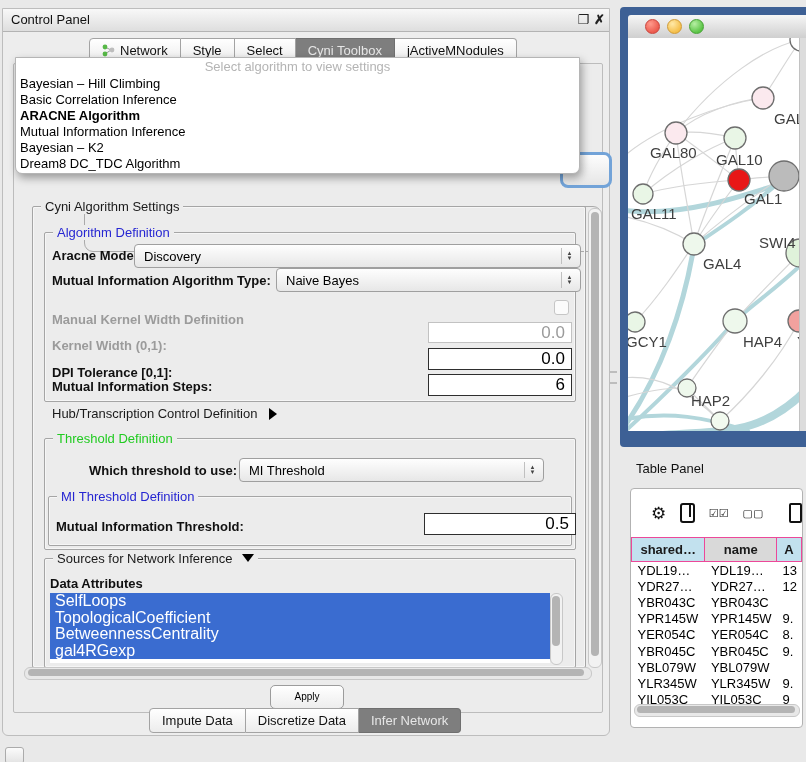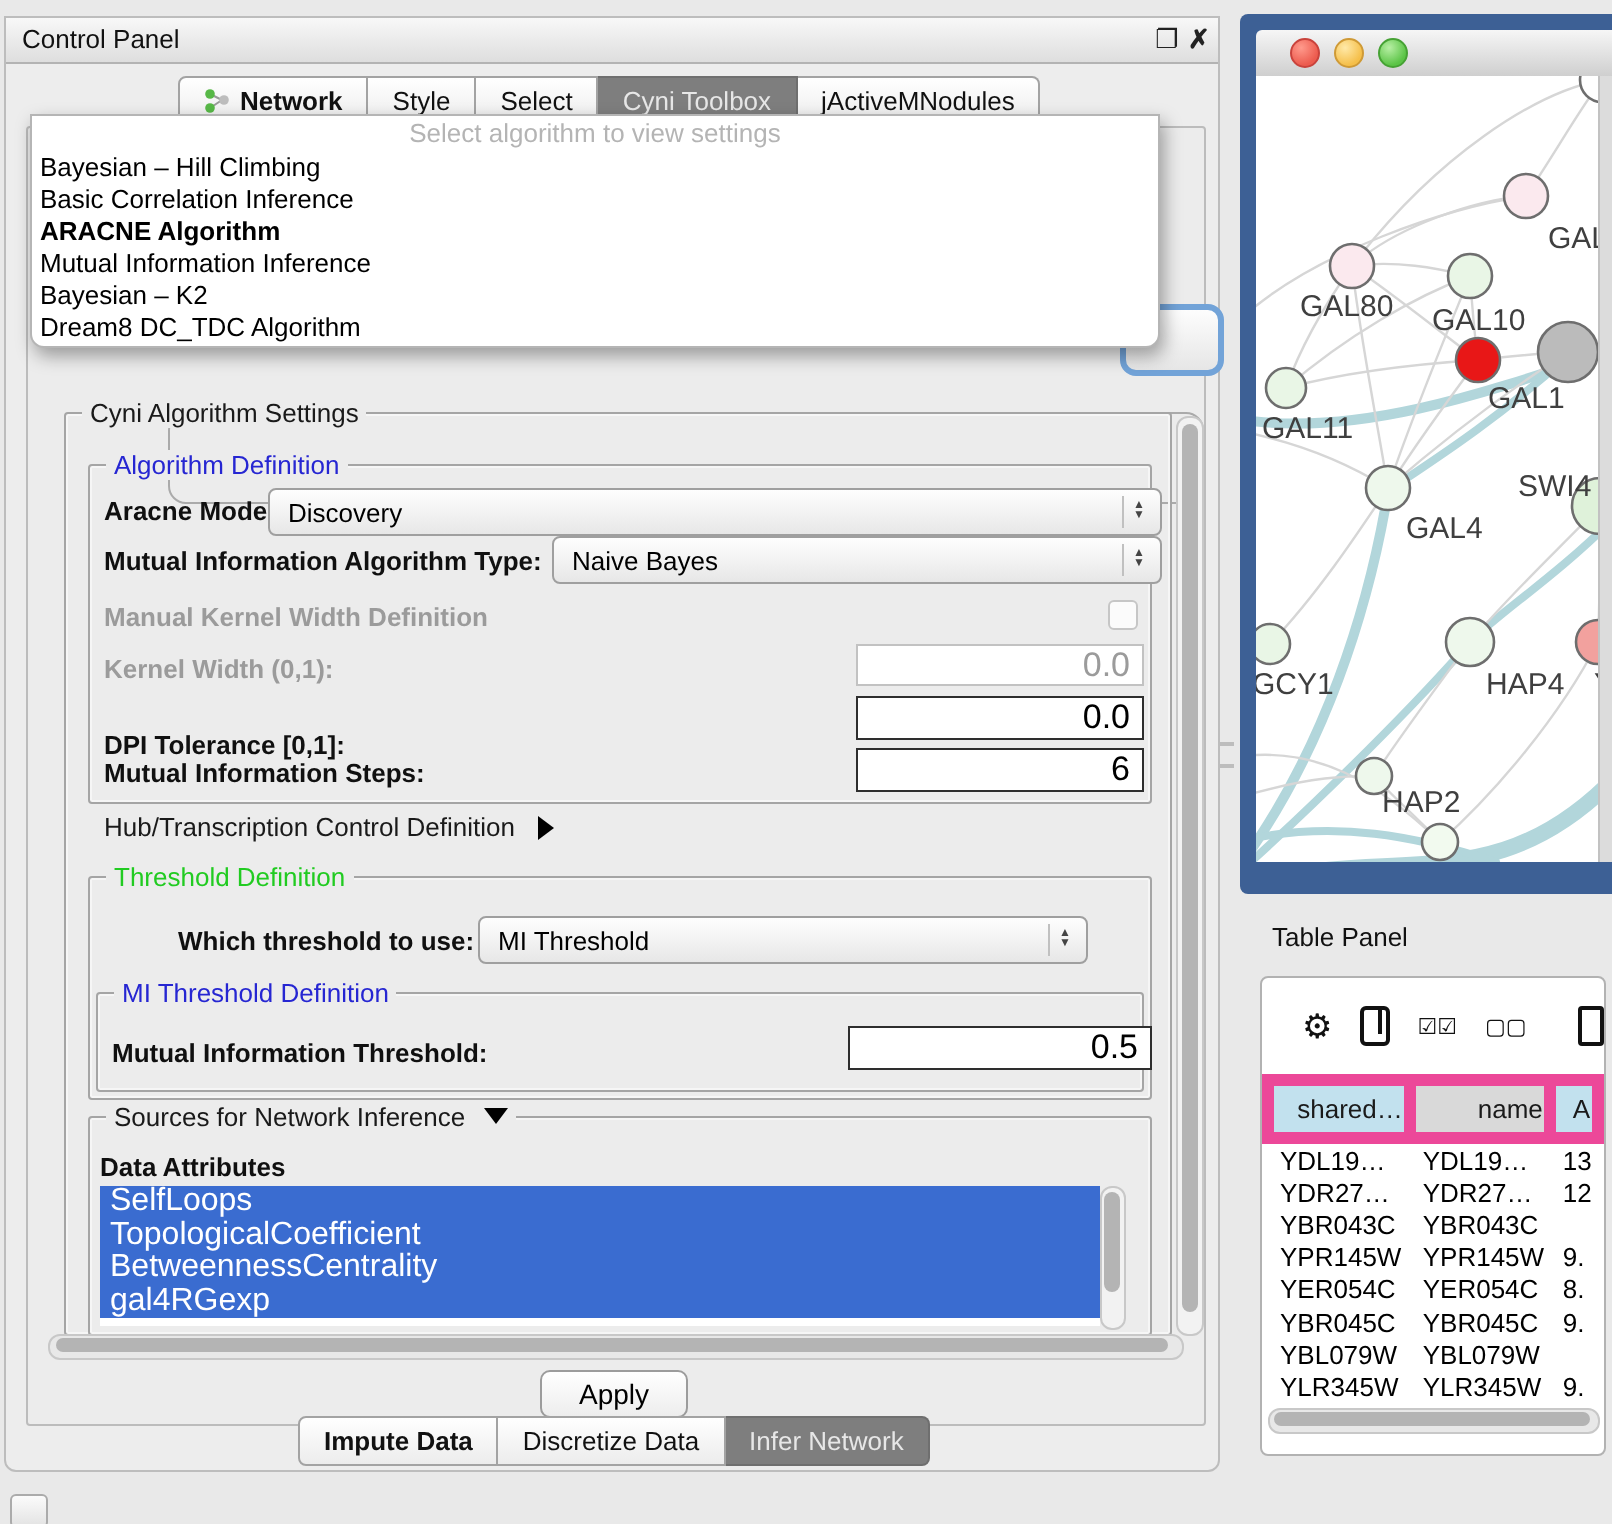--- a/index.html
+++ b/index.html
@@ -15,21 +15,21 @@
           background:linear-gradient(#f8f8f8,#dedede);border-bottom:1px solid #b3b3b3;}
   #cpanel-title{left:8px;top:3px;font-size:13px;color:#111;}
   .winbtn{top:3px;width:15px;height:15px;color:#222;font-size:13px;line-height:15px;text-align:center;cursor:default;}
 
   
   .tabbar{display:flex;height:23px;}
   #top-tabbar{left:86px;top:29px;}
   .tab{display:flex;align-items:center;gap:5px;padding:0 12px;height:23px;
        background:linear-gradient(#ffffff,#ececec);border:1px solid #a3a3a3;border-left:none;
        font-size:13px;color:#111;white-space:nowrap;}
-  .tab:first-child{border-left:1px solid #a3a3a3;border-radius:4px 0 0 4px;font-weight:bold;}
+  .tab:first-child{border-left:1px solid #a3a3a3;border-radius:4px 0 0 4px;}
   .tab:last-child{border-radius:0 4px 4px 0;}
   .tab.sel{background:#7e7e7e;color:#e7e7e7;border-color:#6f6f6f;}
 
   
   #tab-content{left:10px;top:54px;width:588px;height:648px;background:#ececec;
                border:1px solid #bcbcbc;border-radius:2px;}
   #hidden-combo-ring{left:546px;top:88px;width:46px;height:30px;border:3px solid #72a3d8;
                border-radius:8px;background:linear-gradient(#fdfdfd,#e6e6e6);}
   #hidden-frame{left:70px;top:142px;width:516px;height:44px;border:1px solid #aaaaaa;border-radius:9px;}
 
@@ -41,21 +41,21 @@
   .algo-item.bold{font-weight:bold;}
 
   
   .groupbox{position:absolute;border:1px solid #a5a5a5;border-radius:2px;
             box-shadow:inset 0 0 0 1px #f6f6f6;}
   .gtitle{position:absolute;top:-8px;left:8px;background:#ececec;padding:0 4px;font-size:13px;white-space:nowrap;}
   .gtitle.blue{color:#2626d2;}
   .gtitle.green{color:#21cb21;}
 
   .flabel{position:absolute;font-weight:bold;color:#101010;white-space:nowrap;}
-  .flabel.dis{color:#9b9b9b;}
+  .flabel.dis{color:#9b9b9b;margin-top:11px;}
 
   .combo{position:absolute;display:flex;align-items:center;height:22px;
          border:1px solid #9f9f9f;border-radius:4px;background:linear-gradient(#fefefe,#e7e7e7);
          padding-left:9px;font-size:13px;color:#000;}
   .combo .spacer{flex:1;}
   .combo .stepper{width:15px;height:16px;margin-right:3px;border-left:1px solid #c0c0c0;
          display:flex;flex-direction:column;align-items:center;justify-content:center;color:#444;}
   .combo .stepper span{font-size:6px;line-height:5px;}
 
   .tfield{position:absolute;background:#ffffff;border:1px solid #2e2e2e;
@@ -73,21 +73,21 @@
   
   #attr-list{left:46px;top:583px;width:500px;height:70px;background:#fff;overflow:hidden;}
   .attr-item{height:16.5px;line-height:16.5px;background:#3a6cd0;color:#fff;padding-left:5px;font-size:16px;}
   .vscroll{position:absolute;background:#f2f2f2;border:1px solid #c8c8c8;border-radius:6px;}
   .vthumb{position:absolute;background:#b4b4b4;border-radius:5px;}
   .hscroll{position:absolute;background:#e8e8e8;border:1px solid #c8c8c8;border-radius:6px;}
   .hthumb{position:absolute;background:#b4b4b4;border-radius:5px;}
 
   
   #apply-btn{left:266px;top:667px;width:72px;height:22px;background:linear-gradient(#ffffff,#ededed);
-     border:1px solid #9c9c9c;border-radius:5px;text-align:center;line-height:22px;font-size:14px;color:#000;}
+     border:1px solid #9c9c9c;border-radius:5px;text-align:center;line-height:22px;font-size:10px;color:#000;}
   #bottom-tabbar{left:146px;top:699px;}
 
   
   #mini-btn{left:5px;top:747px;width:17px;height:15px;background:linear-gradient(#fbfbfb,#e3e3e3);
      border:1px solid #ababab;border-radius:3px;}
 
   
   #grip{left:610px;top:371px;width:7px;height:9px;border-top:2px solid #bdbdbd;border-bottom:2px solid #bdbdbd;}
 
   
@@ -108,21 +108,21 @@
   #tablepanel{left:630px;top:488px;width:171px;height:238px;background:#ffffff;
       border:1px solid #b2b2b2;border-radius:4px;}
   #tp-toolbar{left:0;top:0;width:100%;height:48px;display:flex;align-items:center;gap:14px;padding-left:20px;box-sizing:border-box;}
   .ticon{font-size:17px;color:#111;}
   #icon-cols{width:17px;height:16px;border:2px solid #111;border-radius:3px;position:relative;}
   #icon-cols:after{content:"";position:absolute;left:6.5px;top:0;width:2px;height:12px;background:#111;}
   .cbpair{display:flex;gap:3px;font-size:11px;color:#111;letter-spacing:0;}
   #icon-partial{width:14px;height:16px;border:2px solid #111;border-radius:2px;margin-left:12px;}
 
   table#ntable{position:absolute;left:0;top:48px;border-collapse:collapse;table-layout:fixed;font-size:13px;}
-  #ntable th{height:21px;border:6px solid #ec4899;font-weight:normal;text-align:right;
+  #ntable th{height:21px;border:1px solid #ec4899;font-weight:bold;text-align:center;
      background:#c2e1ee;overflow:hidden;white-space:nowrap;}
   #ntable th.gray{background:#d9d9d9;}
   #ntable td{height:16.2px;padding:0 0 0 6px;white-space:nowrap;overflow:hidden;color:#000;}
   #ntable td.num{text-align:left;}
 </style>
 </head>
 <body>
 
 <div id="stage">
 

